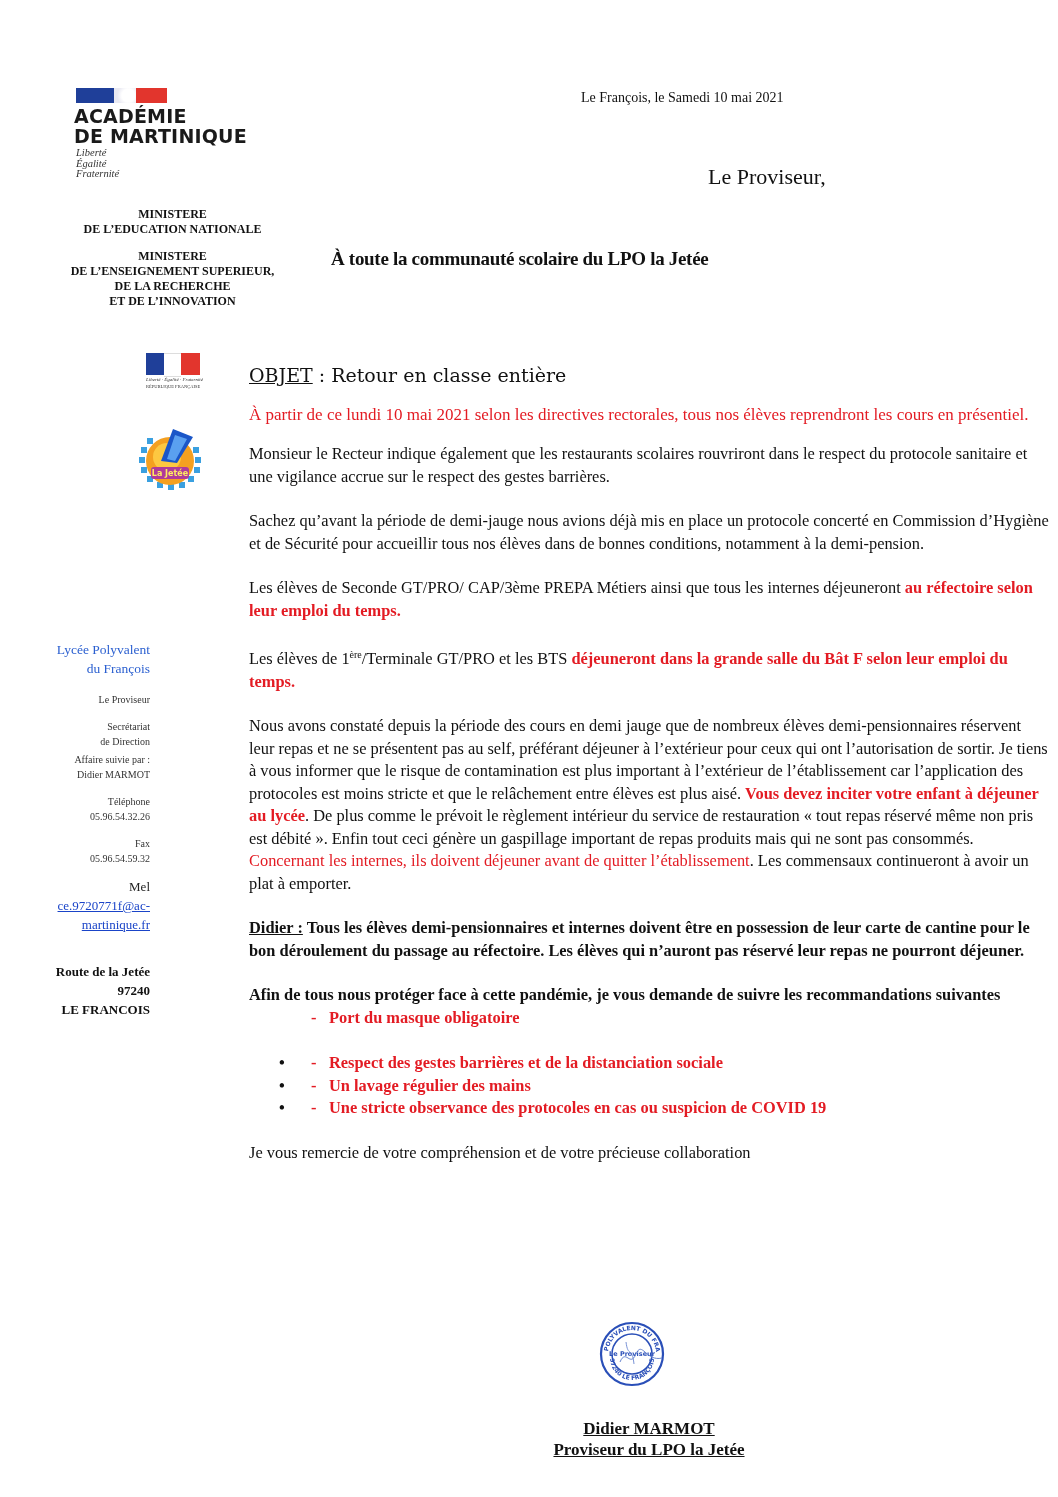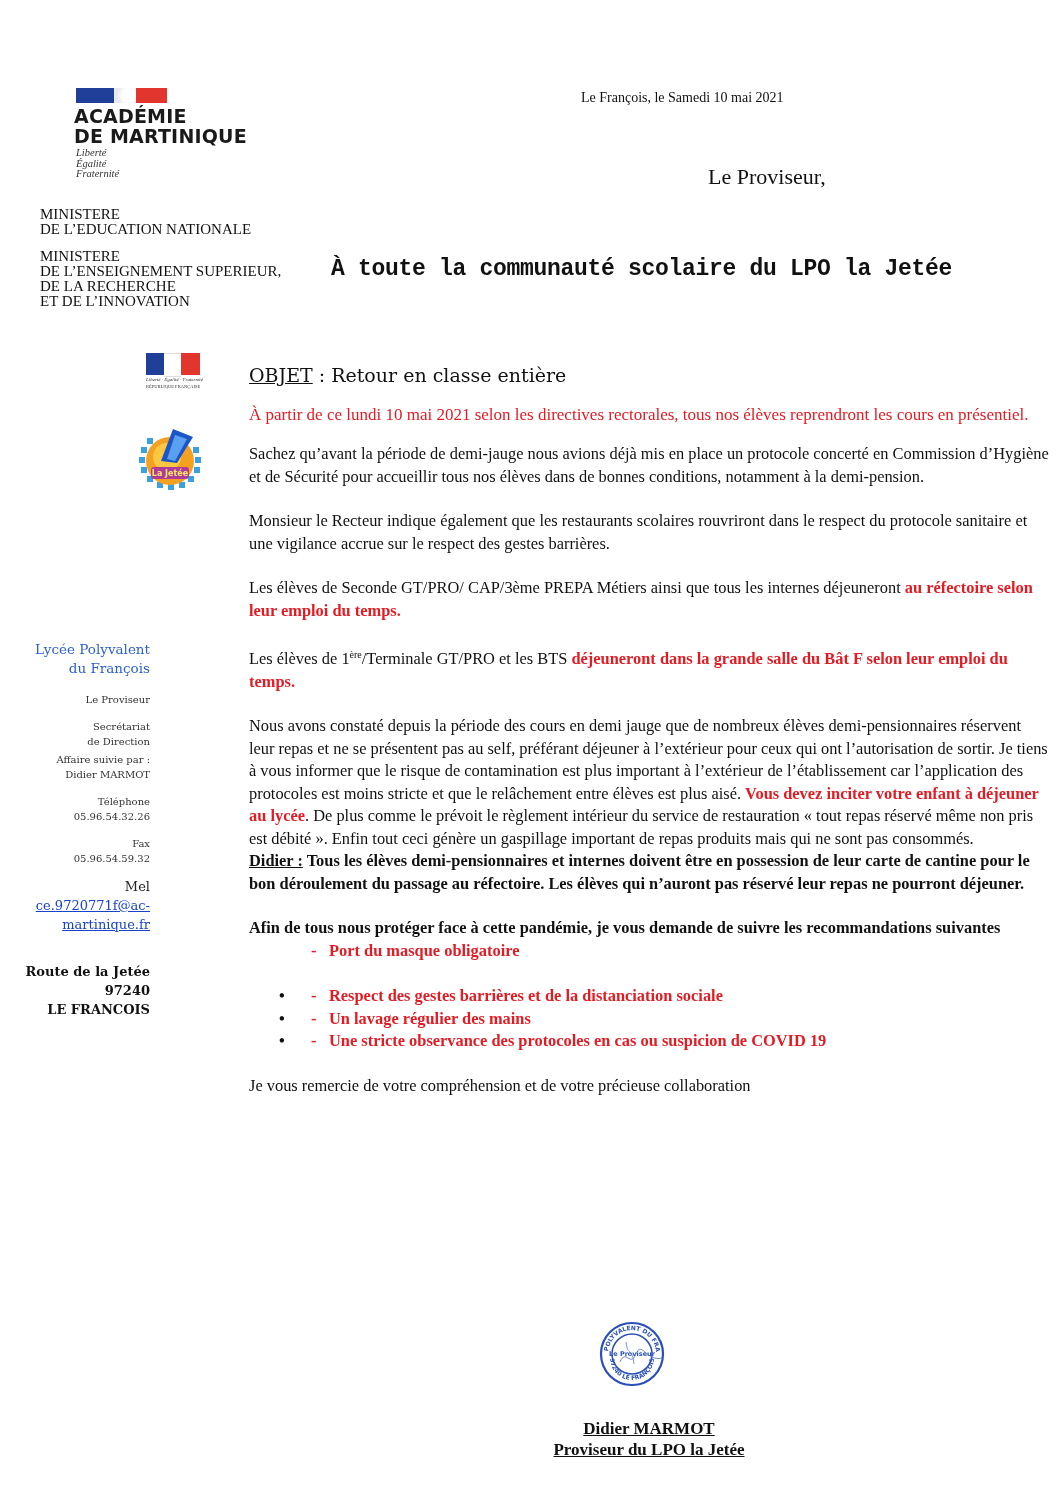--- a/index.html
+++ b/index.html
@@ -12,51 +12,51 @@
   .flag-blue { position:absolute; left:2px; top:2px; width:40px; height:15px; background:#1f3f99; }
   .flag-red { position:absolute; left:62px; top:2px; width:31px; height:15px; background:#e2352d; }
   .flag-white-mark { position:absolute; left:40px; top:2px; width:24px; height:15px;
                      background: radial-gradient(circle at 60% 50%, #ffffff 40%, #e9e9f2 70%); }
   .acad-title { position:absolute; left:0; top:20px; font-family:"DejaVu Sans","Liberation Sans",sans-serif;
                 font-weight:bold; font-size:19px; line-height:20px; color:#1a1a1a; letter-spacing:0.2px; }
   .acad-motto { position:absolute; left:2px; top:62px; font-family:"Liberation Serif",serif;
                 font-style:italic; font-size:10.5px; line-height:10.5px; color:#333; }
 
   
-  #ministries { left: 40px; top: 207px; width: 265px; text-align:left;
-                font-family:"Liberation Serif",serif; font-weight:normal; font-size:15px; line-height:15px; }
+  #ministries { left: 40px; top: 207px; width: 265px; text-align:center;
+                font-family:"Liberation Serif",serif; font-weight:bold; font-size:12px; line-height:15px; }
   #ministries p { margin:0; }
   #ministries .gap { height: 12px; }
 
   
   #place-date { left: 581px; top: 90px; font-size: 14px; font-family:"Liberation Serif",serif; }
   #sender { left: 708px; top: 164px; font-size: 22px; font-family:"Liberation Serif",serif; }
-  #recipient { left: 331px; top: 256px; font-size: 23px; font-weight:bold;
-               font-family:Liberation Mono, monospace; letter-spacing:-0.3px; }
+  #recipient { left: 331px; top: 248px; font-size: 19px; font-weight:bold;
+               font-family:Liberation Serif, serif; letter-spacing:-0.3px; }
 
   
   #rf-logo { left: 146px; top: 353px; width: 56px; height: 42px; }
   #rf-logo .b { position:absolute; left:0; top:0; width:18px; height:22px; background:#1f3f99; }
   #rf-logo .w { position:absolute; left:18px; top:0; width:17px; height:22px; background:#fff; border-top:1px solid #ddd; border-bottom:1px solid #ddd;}
   #rf-logo .r { position:absolute; left:35px; top:0; width:19px; height:22px; background:#e2352d; }
   #rf-logo .t1 { position:absolute; left:0; top:24px; font-size:5px; font-style:italic; color:#333; white-space:nowrap; }
   #rf-logo .t2 { position:absolute; left:0; top:31px; font-size:4.5px; color:#333; white-space:nowrap; }
 
   
   #school-logo { left: 137px; top: 425px; width: 66px; height: 66px; }
 
   
   #sidebar { left: 10px; top: 640px; width: 140px; text-align: right;
              font-family: "DejaVu Serif","Liberation Serif", serif; color:#222; }
   .sb-school { font-size: 13.5px; line-height: 19px; color: #2a5fd0; }
   .sb-small { font-size: 10px; line-height: 15px; color:#333; }
   .sb-mel { font-size: 13px; line-height: 18px; color:#222; }
   .sb-link { font-size: 13px; line-height: 19px; color: #1a44c8; text-decoration: underline; }
   .sb-addr { font-size: 13px; line-height: 19px; font-weight:bold; color:#111; }
-  .sb-block { margin: 0 0 16px 0; }
+  .sb-block { margin: 0 0 16px 0; font-family: Liberation Serif, serif; }
   .sb-block p { margin: 0; }
 
   
   #main { left: 249px; top: 360px; width: 800px; font-family:"Liberation Serif",serif;
           font-size: 16.4px; line-height: 22.5px; color:#111; }
   #main p { margin: 0; }
   .red { color: #e31b23; }
   .bold { font-weight: bold; }
   .objet { font-family: "DejaVu Serif","Liberation Serif",serif; font-size: 19px; line-height: 30px; margin-bottom: 12px !important; }
   .objet u { text-decoration: underline; }
@@ -176,30 +176,33 @@
     <p class="sb-addr">97240</p>
     <p class="sb-addr">LE FRANCOIS</p>
   </div>
 </div>
 
 <div id="main" class="abs">
   <p class="objet">
     <u>OBJET</u><span> : </span><span>Retour en classe entière</span>
   </p>
   <p class="intro red">À partir de ce lundi 10 mai 2021 selon les directives rectorales, tous nos élèves reprendront les cours en présentiel.</p>
+  <p class="para">Monsieur le Recteur indique également que les restaurants scolaires rouvriront dans le respect du protocole sanitaire et une vigilance accrue sur le respect des gestes barrières.</p>
   <p class="para">Sachez qu’avant la période de demi-jauge nous avions déjà mis en place un protocole concerté en Commission d’Hygiène et de Sécurité pour accueillir tous nos élèves dans de bonnes conditions, notamment à la demi-pension.</p>
-  <p class="para">Monsieur le Recteur indique également que les restaurants scolaires rouvriront dans le respect du protocole sanitaire et une vigilance accrue sur le respect des gestes barrières.</p>
   <p class="para">
     <span>Les élèves de Seconde GT/PRO/ CAP/3ème PREPA Métiers ainsi que tous les internes déjeuneront </span><span class="red bold">au réfectoire selon leur emploi du temps.</span>
   </p>
   <p class="para">
     <span>Les élèves de 1</span><sup style="font-size:10px;">ère</sup><span>/Terminale GT/PRO et les BTS </span><span class="red bold">déjeuneront dans la grande salle du Bât F selon leur emploi du temps.</span>
   </p>
   <p class="nomargin">
     <span>Nous avons constaté depuis la période des cours en demi jauge que de nombreux élèves demi-pensionnaires réservent leur repas et ne se présentent pas au self, préférant déjeuner à l’extérieur pour ceux qui ont l’autorisation de sortir. Je tiens à vous informer que le risque de contamination est plus important à l’extérieur de l’établissement car l’application des protocoles est moins stricte et que le relâchement entre élèves est plus aisé. </span><span class="red bold">Vous devez inciter votre enfant à déjeuner au lycée</span><span>. De plus comme le prévoit le règlement intérieur du service de restauration « tout repas réservé même non pris est débité ». Enfin tout ceci génère un gaspillage important de repas produits mais qui ne sont pas consommés.</span>
+  </p>
+  <p class="para">
+    <span class="red">Concernant les internes, ils doivent déjeuner avant de quitter l’établissement</span><span>. Les commensaux continueront à avoir un plat à emporter.</span>
   </p>
   <p class="para bold">
     <u>Didier :</u><span> Tous les élèves demi-pensionnaires et internes doivent être en possession de leur carte de cantine pour le bon déroulement du passage au réfectoire. Les élèves qui n’auront pas réservé leur repas ne pourront déjeuner.</span>
   </p>
   <p class="bold nomargin">Afin de tous nous protéger face à cette pandémie, je vous demande de suivre les recommandations suivantes</p>
   <ul class="rec-list red bold">
     <li class="rec-first">
       <span class="dash">-</span><span>Port du masque obligatoire</span>
     </li>
     <li>

